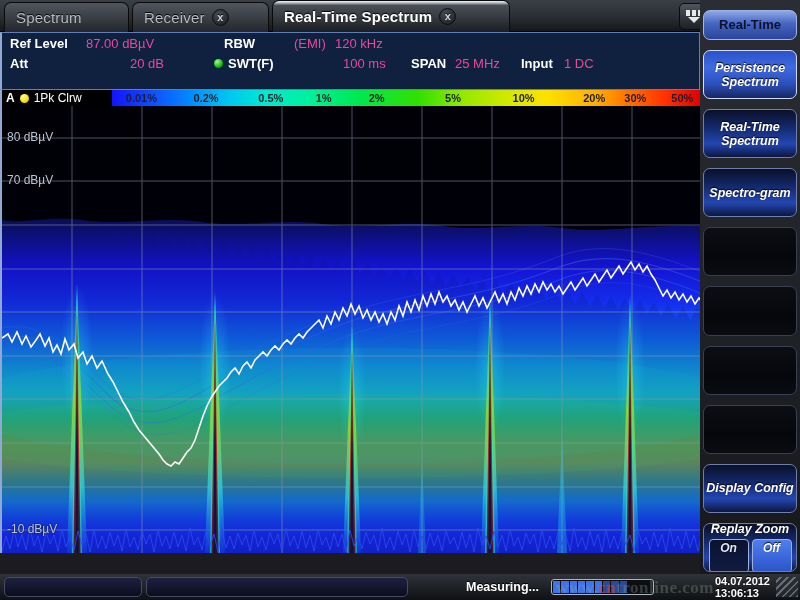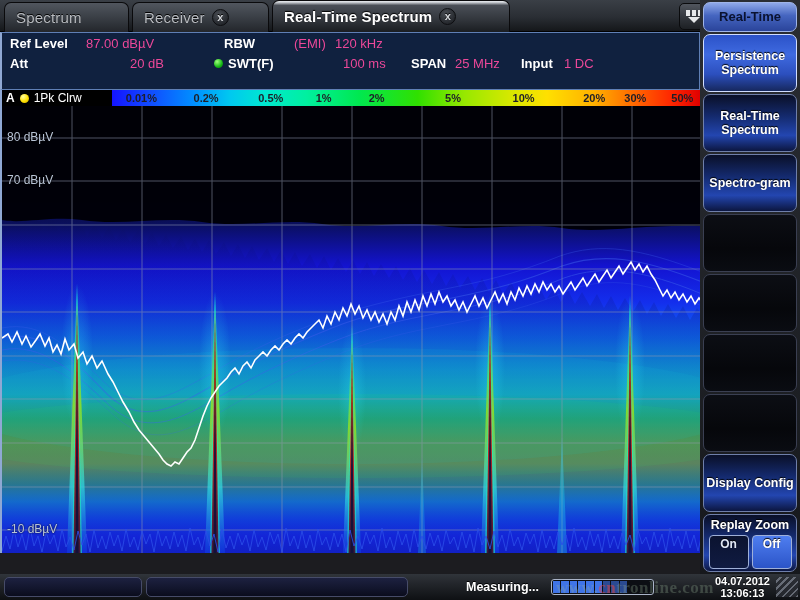--- a/index.html
+++ b/index.html
@@ -140,30 +140,32 @@
     position: absolute; left: 700px; top: 0; width: 100px; height: 574px;
     background: linear-gradient(180deg,#2a2d33,#16181c);
     padding: 2px 3px; display: flex; flex-direction: column; gap: 2px;
   }
   .sk {
     border-radius: 7px; border: 1px solid #6f7faa;
     display: flex; flex-direction: column; align-items: center; justify-content: center;
     text-align: center; color: #ffffff; font-size: 12.5px; font-weight: 700;
     line-height: 14px; cursor: pointer; position: relative; overflow: hidden;
     text-shadow: 0 -1px 1px #000;
+    margin-top: 8px;
   }
   .sk.title {
     height: 30px; flex: none;
     background: linear-gradient(180deg,#8fa8e8 0%,#4565c0 45%,#2a449a 100%);
     color: #0a1230; text-shadow: none; font-size: 13px;
     border: 1px solid #9fb4e8;
   }
   .sk.item {
     flex: 1 1 0;
     background: linear-gradient(180deg,#0a1028 0%,#142a6e 38%,#2346b0 72%,#0c1640 100%);
+    font-style: italic;
   }
   .sk.item.sel {
     background: linear-gradient(180deg,#2b52c8 0%,#3f6ae0 35%,#2c4fbe 70%,#16285e 100%);
     border-color: #cfdcff;
   }
   .sk.empty {
     flex: 1 1 0;
     background: linear-gradient(180deg,#0c0e14 0%,#06070b 60%,#0a0c12 100%);
     border-color: #3a3f52;
   }
@@ -203,21 +205,21 @@
     border: 1px solid #aab4c8; border-radius: 3px;
     background: #0c0e14; display: flex; padding: 1px; gap: 1px;
     overflow: hidden;
   }
   #progress i { flex: 1 1 0; display: block; background: #0c0e14; }
   #progress i.on { background: #3f74e8; }
   #progress i.dim { background: #2a4a93; }
   #datetime {
     position: absolute; right: 30px; top: 2px;
     color: #ffffff; font-size: 11px; font-weight: 700;
-    text-align: center; line-height: 11.5px; text-shadow: 0 -1px 0 #000;
+    text-align: left; line-height: 11.5px; text-shadow: 0 -1px 0 #000;
   }
   #grip {
     position: absolute; right: 2px; top: 3px; width: 22px; height: 20px;
     background: repeating-linear-gradient(-45deg,#7d838f 0 2px,#2a2d34 2px 5px);
     opacity: .75;
   }
   #wm {
     position: absolute; left: 556px; top: 578px; font-size: 17px;
     font-weight: 700; color: rgba(150,175,150,0.30); pointer-events: none;
     font-family: "Liberation Serif", serif; letter-spacing: .5px;

